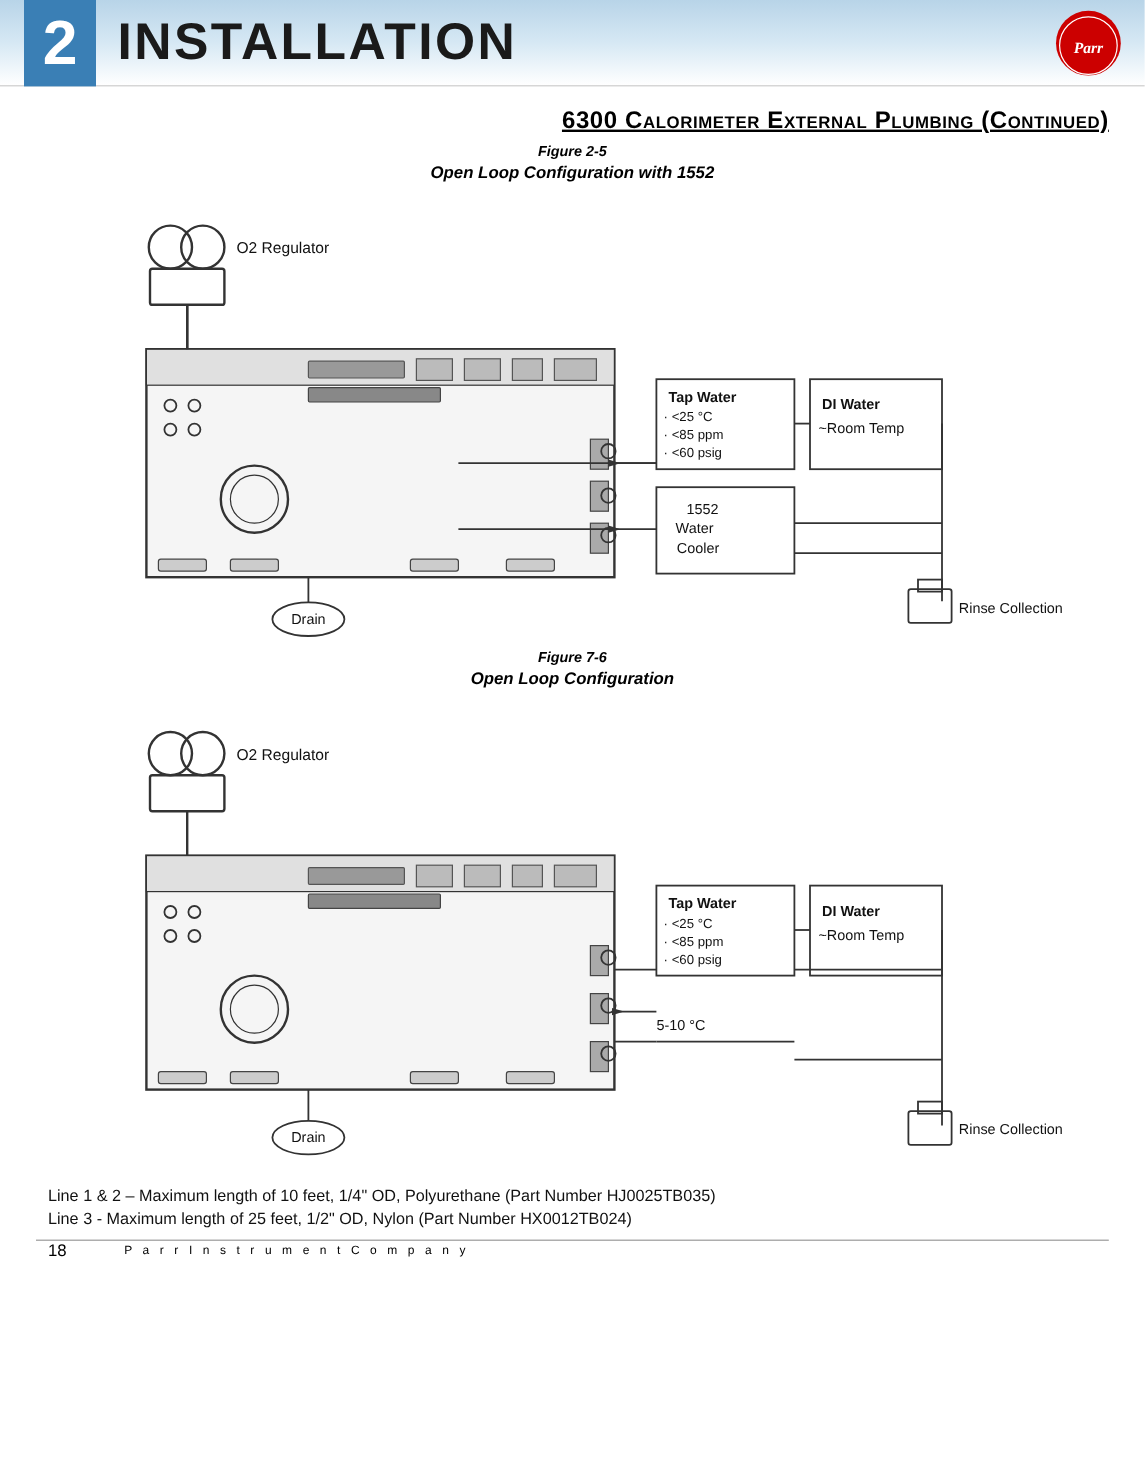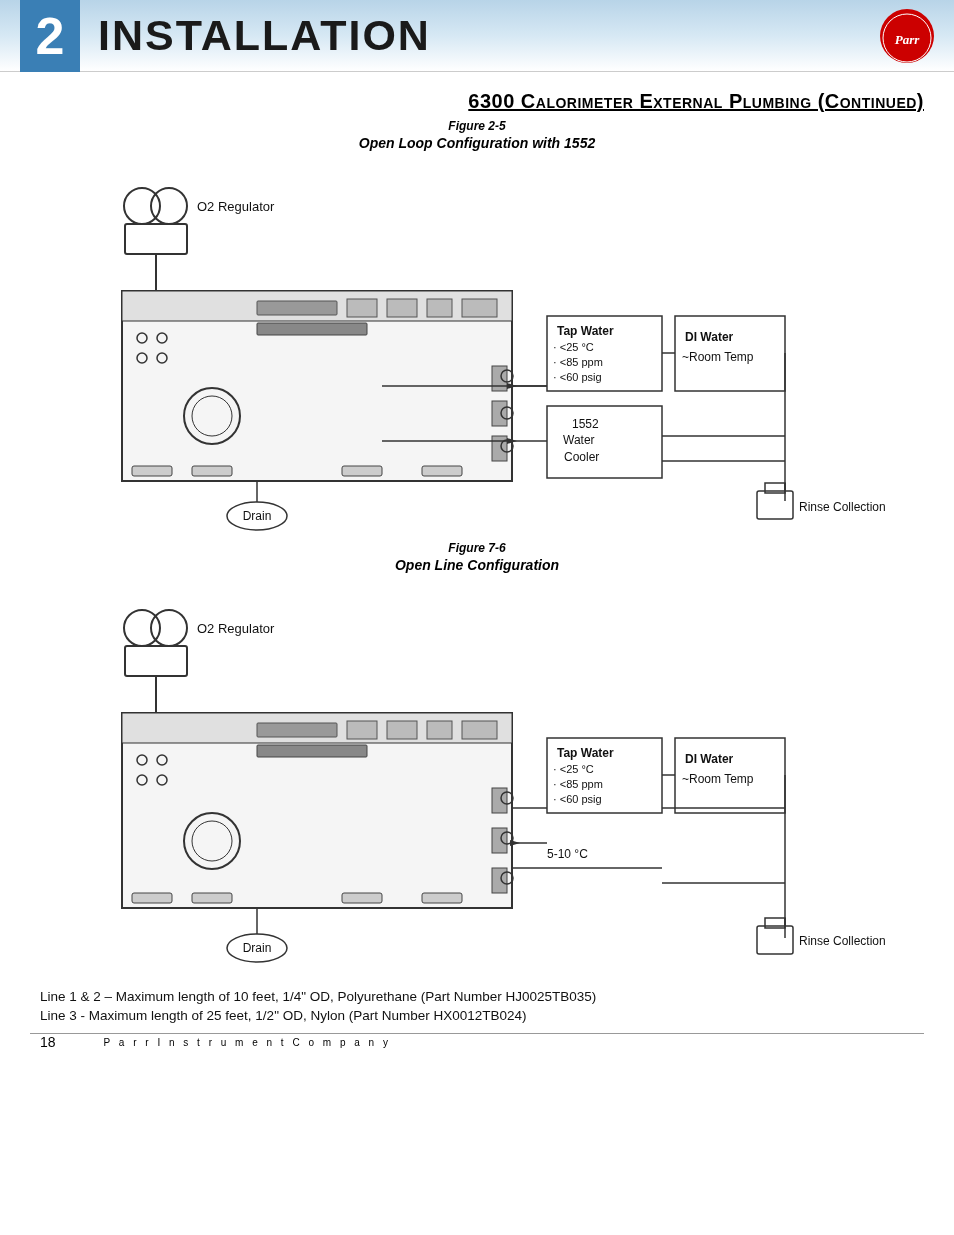--- a/index.html
+++ b/index.html
@@ -245,21 +245,21 @@
       <line x1="345" y1="280" x2="475" y2="280" stroke="#333" stroke-width="1.5"></line>
       <line x1="475" y1="225" x2="510" y2="225" stroke="#333" stroke-width="1.5"></line>
       <line x1="475" y1="280" x2="510" y2="280" stroke="#333" stroke-width="1.5"></line>
 
       <polygon points="470,222 480,225 470,228" fill="#333"></polygon>
       <polygon points="470,277 480,280 470,283" fill="#333"></polygon>
     </svg>
   </div>
 
   <div class="figure-title">Figure 7-6</div>
-  <div class="figure-subtitle">Open Line Configuration</div>
+  <div class="figure-subtitle">Open Loop Configuration</div>
 
   <div class="diagram-container">
     <svg class="diagram-svg" width="880" height="390" viewBox="0 0 880 390">
 
       <ellipse cx="105" cy="45" rx="18" ry="18" fill="none" stroke="#333" stroke-width="2"></ellipse>
       <ellipse cx="132" cy="45" rx="18" ry="18" fill="none" stroke="#333" stroke-width="2"></ellipse>
       <rect x="88" y="63" width="62" height="30" fill="none" stroke="#333" stroke-width="2" rx="2"></rect>
       <line x1="119" y1="93" x2="119" y2="130" stroke="#333" stroke-width="2"></line>
       <text x="160" y="50" font-size="13" font-family="Arial" fill="#111">O2 Regulator</text>
 

